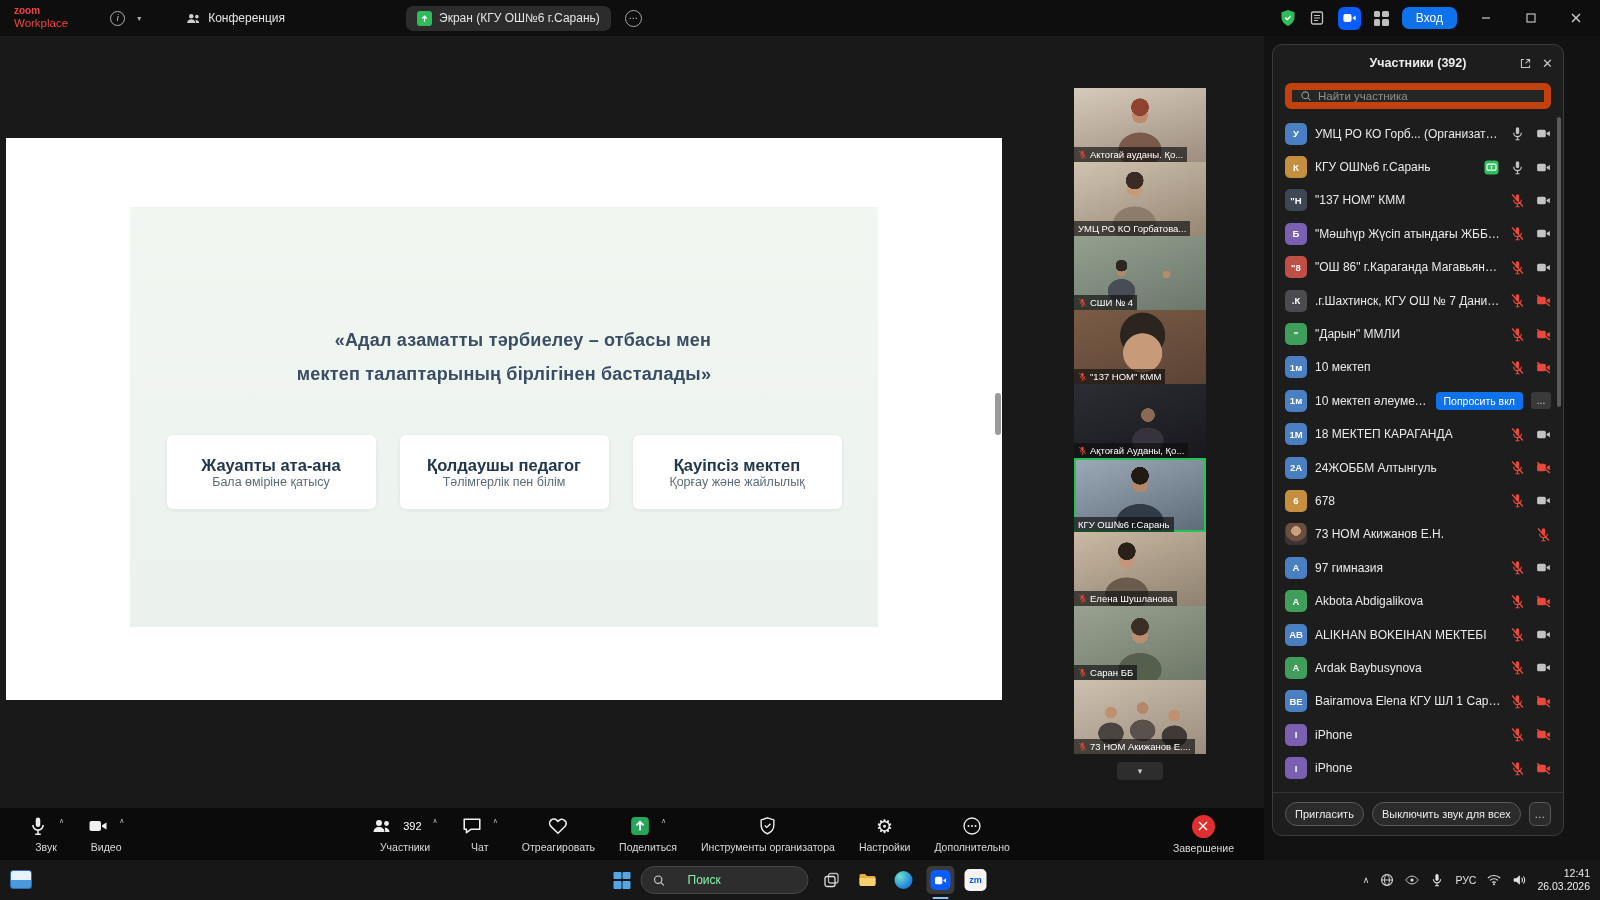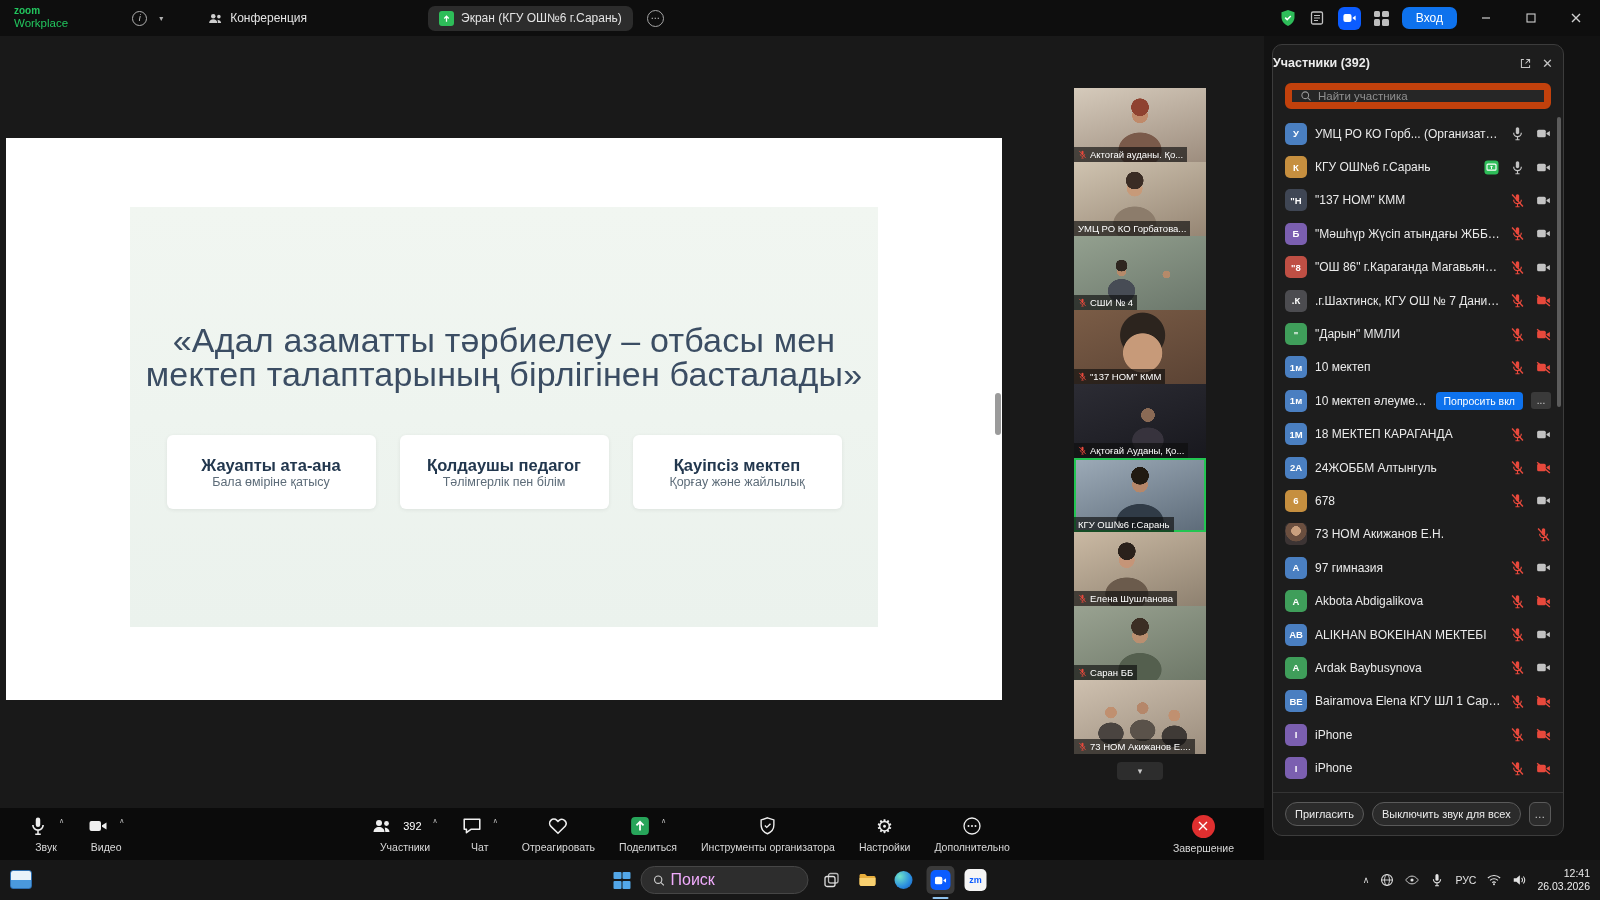--- a/index.html
+++ b/index.html
@@ -2,21 +2,21 @@
 <html><head>
 <meta charset="utf-8">
 <style>
   *{margin:0;padding:0;box-sizing:border-box}
   html,body{width:1600px;height:900px;overflow:hidden;background:#000;font-family:"Liberation Sans","DejaVu Sans",sans-serif;-webkit-font-smoothing:antialiased}
   .app{position:absolute;inset:0}
   svg.defs{position:absolute;width:0;height:0}
 
   
   .titlebar{position:absolute;top:0;left:0;width:1600px;height:36px;background:#0e0e0e;display:flex;align-items:center;z-index:6}
-  .logo{margin:0 22px 0 14px;color:#22c55e;line-height:1.08}
+  .logo{margin:0 0 0 14px;color:#ef4444;line-height:1.08}
   .z1{font-size:10px;font-weight:700}
   .z2{font-size:11.5px}
   .info-ic{width:15px;height:15px;border:1px solid #b0b0b0;border-radius:50%;color:#c9c9c9;font-size:9px;font-style:italic;display:flex;align-items:center;justify-content:center;margin-left:42px}
   .chev-d{color:#b0b0b0;font-size:8px;margin-left:12px}
   .tab{display:flex;align-items:center;gap:7px;color:#e4e4e4;font-size:12px;margin-left:34px;padding:5px 11px;border-radius:7px;white-space:nowrap}
   .tab .t-ic{width:15px;height:15px;color:#cfcfcf}
   .tab.active{background:#2c2c2c;margin-left:110px}
   .screen-ic{width:15px;height:15px;border-radius:3px;background:#2ebd59;display:flex;align-items:center;justify-content:center;flex:none}
   .screen-ic svg{width:9px;height:9px}
   .ellipsis-circle{width:17px;height:17px;border:1.2px solid #a5a5a5;border-radius:50%;color:#cccccc;font-size:9px;display:flex;align-items:center;justify-content:center;margin-left:14px}
@@ -27,21 +27,21 @@
   .grid-ic{width:15px;height:15px;display:grid;grid-template-columns:1fr 1fr;gap:2px}
   .grid-ic i{background:#bdbdbd;border-radius:1.5px}
   .login-btn{background:#0e72ed;color:#fff;font-size:12px;padding:4px 14px;border-radius:7px;cursor:pointer}
   .win-btn{width:32px;height:34px;display:flex;align-items:center;justify-content:center;color:#cfcfcf}
   .win-btn svg{width:10px;height:10px}
 
   
   .main{position:absolute;top:36px;left:0;width:1264px;height:824px;background:#191919}
   .stage{position:absolute;left:6px;top:102px;width:996px;height:562px;background:#fff}
   .slide-panel{position:absolute;left:124px;top:69px;width:748px;height:420px;background:linear-gradient(180deg,#f1f6f1,#ebf2ed);display:flex;flex-direction:column;align-items:center;padding-top:116px}
-  .slide-title{text-align:center;font-size:34px;font-weight:400;color:#3b4d63;line-height:34px;letter-spacing:.2px}
+  .slide-title{text-align:right;font-size:18px;font-weight:700;color:#3b4d63;line-height:34px;letter-spacing:.2px}
   .cards{display:flex;gap:24px;margin-top:44px}
   .card{width:209px;height:74px;background:#fff;border-radius:6px;box-shadow:0 1px 4px rgba(0,0,0,.07);display:flex;flex-direction:column;align-items:center;justify-content:center;}
   .card-t{font-size:16.5px;font-weight:700;color:#22374e}
   .card-s{font-size:12.5px;color:#5d6c79}
   .stage-scroll{position:absolute;right:1px;top:255px;width:6px;height:42px;background:#9b9b9b;border-radius:3px}
 
   
   .strip{position:absolute;left:1074px;top:52px;width:132px}
   .tile{width:132px;height:74px;position:relative;overflow:hidden}
   .tile.active{box-shadow:inset 0 0 0 2px #23c552}
@@ -69,21 +69,21 @@
   .gear-g{font-family:"DejaVu Sans",sans-serif;font-size:19px;line-height:20px}
   .end-ic{width:23px;height:23px;border-radius:50%;background:#e02f2f;display:flex;align-items:center;justify-content:center;color:#fff}
   .end-ic svg{width:10px;height:10px}
   #tb-audio{margin-left:16px}
   #tb-participants{margin-left:224px}
   #tb-end{margin-left:auto;margin-right:18px}
 
   
   .side{position:absolute;right:0;top:36px;width:336px;height:824px;background:#121212}
   .panel{position:absolute;left:8px;top:8px;width:292px;height:792px;background:#1d1d1d;border:1px solid #3c3c3c;border-radius:10px;display:flex;flex-direction:column;overflow:hidden}
-  .p-head{height:36px;display:flex;align-items:center;position:relative;color:#ececec;font-size:12.5px;font-weight:700;flex:none}
+  .p-head{height:36px;display:flex;align-items:center;justify-content:center;position:relative;color:#ececec;font-size:12.5px;font-weight:700;flex:none}
   .hicons{position:absolute;right:10px;display:flex;gap:10px;color:#c6c6c6;align-items:center}
   .hicons svg{width:13px;height:13px}
   .hx{font-size:13px;line-height:13px}
   .p-search{margin:2px 12px 6px;height:26px;background:#262626;border:7px solid #c2410c;border-radius:6px;display:flex;align-items:center;gap:6px;padding:0 8px;flex:none}
   .p-search svg{width:12px;height:12px;color:#9a9a9a;flex:none}
   .p-search input{background:transparent;border:none;outline:none;color:#ddd;font-size:11.5px;width:100%;font-family:inherit}
   .p-search input::placeholder{color:#8f8f8f}
   .plist{flex:1;position:relative;padding-top:2px}
   .p-row{height:33.4px;display:flex;align-items:center;gap:8px;padding:0 12px}
   .avatar{width:22px;height:22px;border-radius:5px;flex:none;display:flex;align-items:center;justify-content:center;color:#fff;font-size:9.5px;font-weight:700}
@@ -99,21 +99,21 @@
   .p-foot{flex:none;border-top:1px solid #343434;padding:9px 12px;display:flex;gap:8px;align-items:center}
   .f-btn{background:#2b2b2b;border:1px solid #5a5a5a;border-radius:12px;color:#ececec;font-size:11px;padding:5px 9px;white-space:nowrap;cursor:pointer}
   .f-more{margin-left:auto;width:26px;height:24px;background:#2b2b2b;border:1px solid #5a5a5a;border-radius:6px;color:#ccc;display:flex;align-items:center;justify-content:center;font-size:11px;cursor:pointer}
 
   
   .taskbar{position:absolute;left:0;bottom:0;width:1600px;height:40px;background:#171717;z-index:7}
   .tb-left{position:absolute;left:10px;top:10px;width:22px;height:19px;border-radius:3px;background:linear-gradient(#e8f2fa 52%,#4a99dd 52%);border:1px solid #2d6eb0}
   .tb-center{position:absolute;left:50%;top:0;height:40px;transform:translateX(-50%);display:flex;align-items:center;gap:10px}
   .winlogo{width:17px;height:17px;display:grid;grid-template-columns:1fr 1fr;gap:1.5px;cursor:pointer}
   .winlogo i{background:#53a7e8;border-radius:1px}
-  .tsearch{width:168px;height:28px;background:#2d2d2d;border:1px solid #464646;border-radius:14px;display:flex;align-items:center;gap:5px;padding:0 11px;color:#f0abfc;font-size:16px;cursor:pointer}
+  .tsearch{width:168px;height:28px;background:#2d2d2d;border:1px solid #464646;border-radius:14px;display:flex;align-items:center;gap:22px;padding:0 11px;color:#86efac;font-size:12px;cursor:pointer}
   .tsearch svg{width:13px;height:13px;color:#cfcfcf}
   .tb-ic{width:26px;height:26px;display:flex;align-items:center;justify-content:center;color:#e0e0e0;cursor:pointer}
   .tb-ic svg{width:18px;height:16px}
   .edge-ic{width:18px;height:18px;border-radius:50%;background:radial-gradient(circle at 30% 30%,#6fe3c8,#2a8de0 60%,#1a56b0)}
   .zoom-task{width:28px;height:28px;background:#3a3a3a;border-radius:5px;display:flex;align-items:center;justify-content:center;position:relative;cursor:pointer}
   .zoom-task::after{content:"";position:absolute;bottom:-5px;left:6px;width:16px;height:2.5px;background:#8fc3ef;border-radius:2px}
   .zin{width:20px;height:20px;border-radius:5px;background:#0b5cff;display:flex;align-items:center;justify-content:center}
   .zin svg{width:12px;height:9px}
   .zm-ic{width:22px;height:22px;border-radius:5px;background:#f5f5f5;color:#0b5cff;font-weight:700;font-size:9px;display:flex;align-items:center;justify-content:center;cursor:pointer}
   .tb-tray{position:absolute;right:10px;top:0;height:40px;display:flex;align-items:center;gap:11px;color:#e3e3e3}

